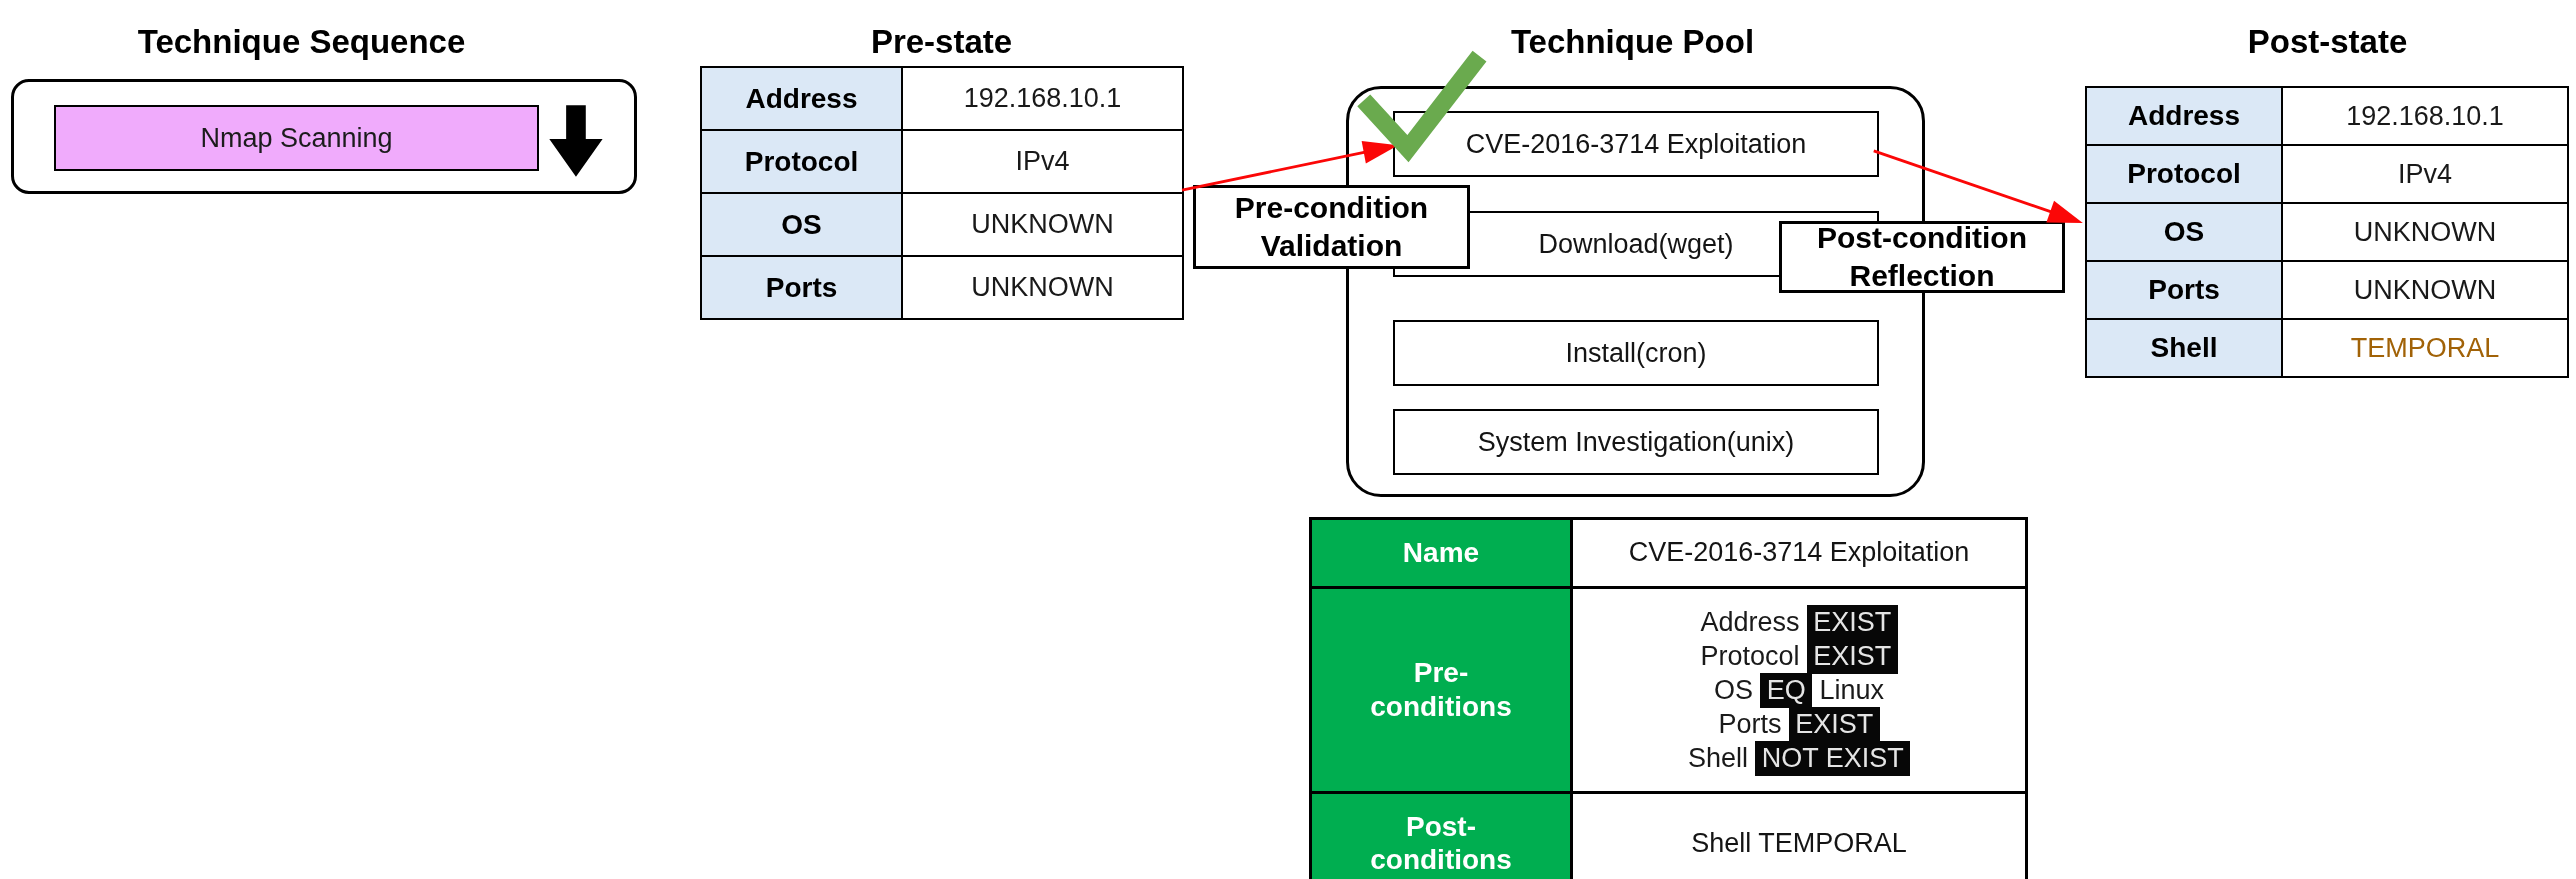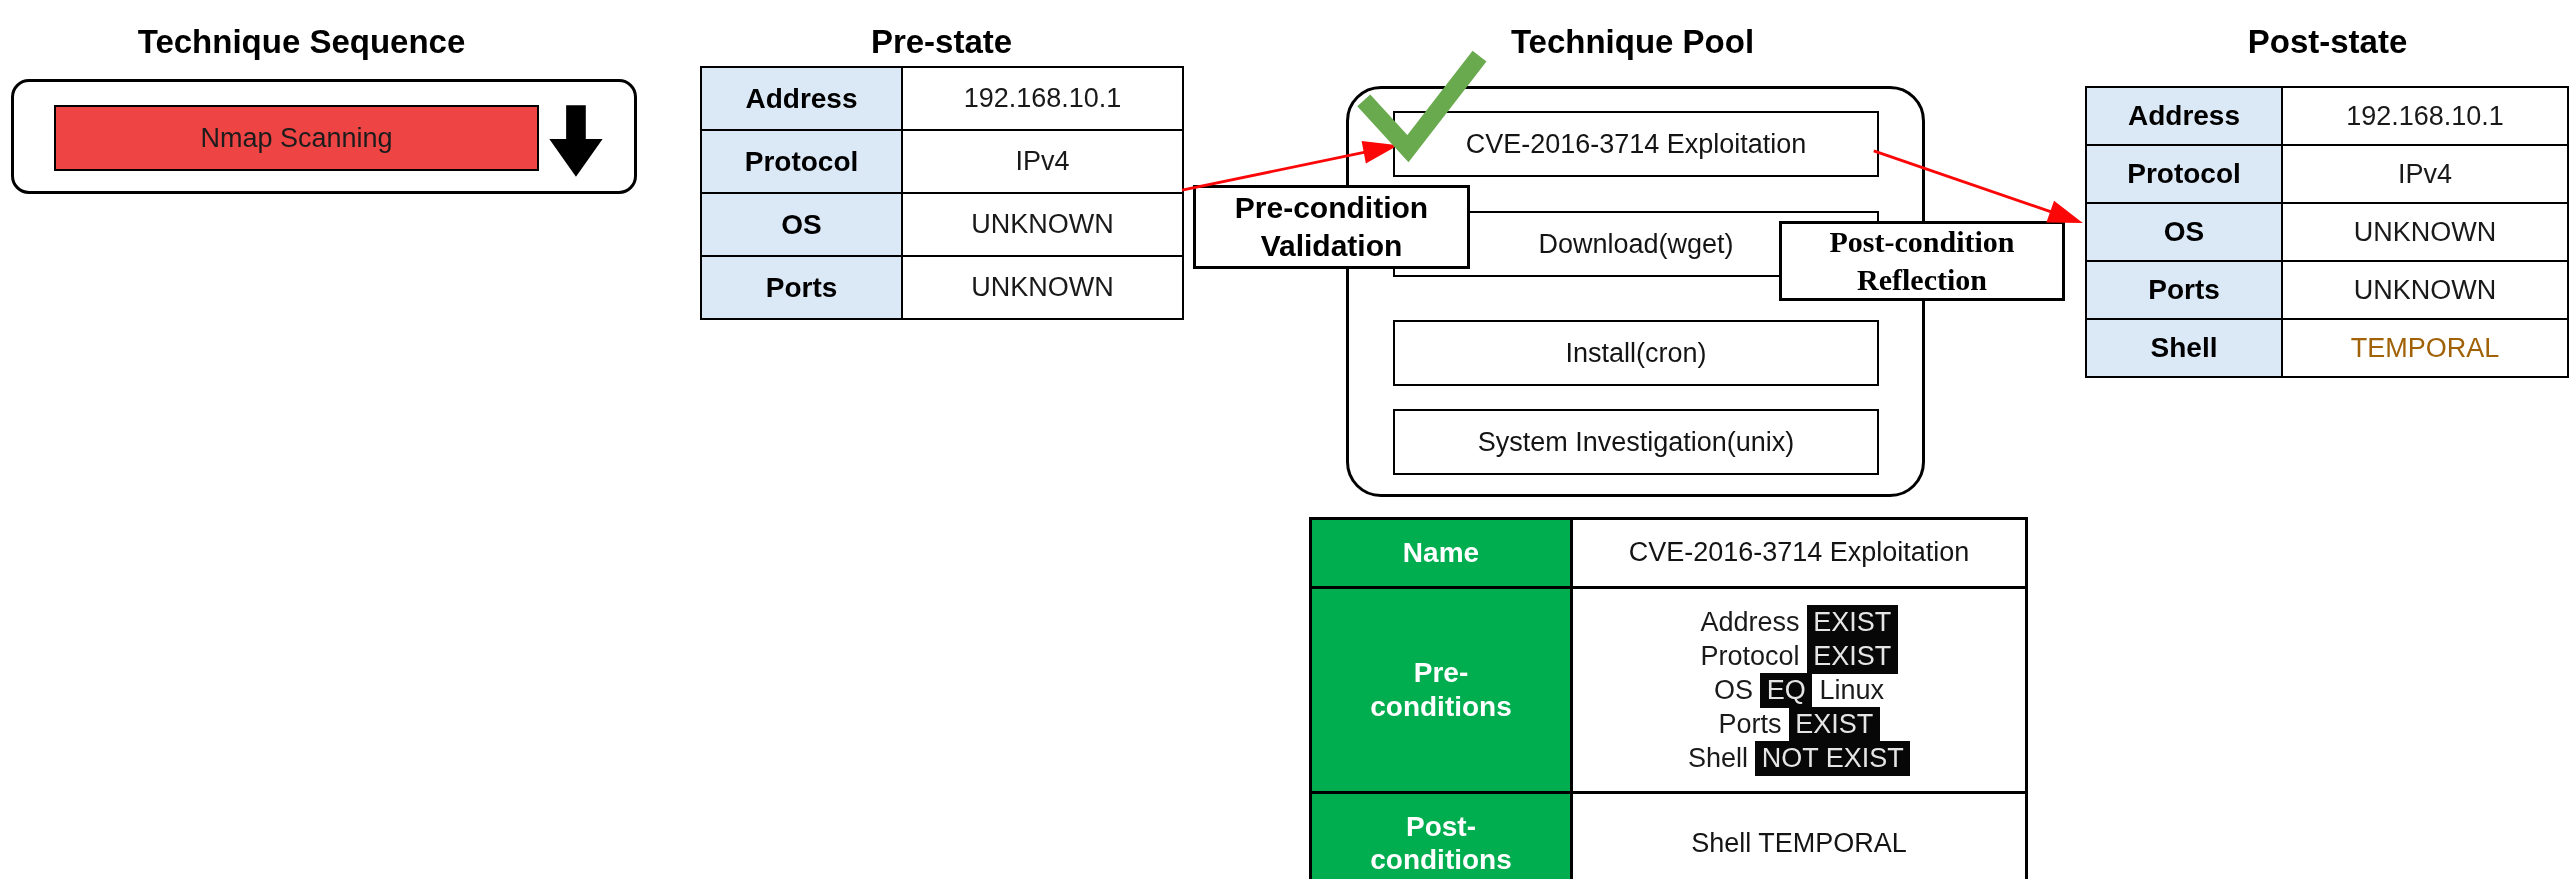--- a/index.html
+++ b/index.html
@@ -11,21 +11,21 @@
     font-size:33px;font-weight:bold;text-align:center;letter-spacing:0px;}
   #title-sequence{left:77px;width:449px;}
   #title-prestate{left:696px;width:491px;}
   #title-pool{left:1387px;width:491px;}
   #title-poststate{left:2082px;width:491px;}
 
   
   #seq-panel{position:absolute;left:11.2px;top:79px;width:620px;height:109px;
     border:3.5px solid #000;border-radius:18px;background:#fff;}
   #seq-step{position:absolute;left:54px;top:105px;width:481px;height:62px;
-    border:2.8px solid #000;background:#ef4444;
+    border:2.8px solid #000;background:#f0abfc;
     display:flex;align-items:center;justify-content:center;
     font-size:27px;color:#1c1c1c;}
 
   
   .state-table{position:absolute;border-collapse:collapse;table-layout:fixed;}
   .state-table td,.state-table th{border:2.8px solid #000;padding:0;text-align:center;
     vertical-align:middle;overflow:hidden;}
   .state-table th{background:#DBE8F6;font-size:28px;font-weight:bold;color:#000;}
   .state-table td{background:#fff;font-size:27px;color:#191919;}
   #pre-state-table{left:700px;top:66px;}
@@ -41,21 +41,21 @@
   .pool-box{position:absolute;left:1393px;width:482px;height:62px;
     border:2.8px solid #000;background:#fff;z-index:10;
     display:flex;align-items:center;justify-content:center;
     font-size:27px;color:#141414;}
 
   
   .note-box{position:absolute;z-index:40;background:#fff;border:3.5px solid #000;
     display:flex;align-items:center;justify-content:center;text-align:center;
     font-size:30px;font-weight:bold;line-height:1.28;padding:0 12.6px;box-sizing:border-box;}
   #note-pre{left:1193px;top:185px;width:277px;height:84px;}
-  #note-post{left:1779px;top:221px;width:286px;height:80px;font-family:Liberation Serif, serif;}
+  #note-post{left:1779px;top:221px;width:286px;height:72px;}
 
   
   #detail-table{position:absolute;left:1309px;top:517px;border-collapse:collapse;table-layout:fixed;}
   #detail-table td,#detail-table th{border:3.5px solid #000;padding:16px;text-align:center;vertical-align:middle;}
   #detail-table th{width:226px;background:#00AE50;color:#fff;font-size:28px;font-weight:bold;
     white-space:pre-line;line-height:1.2;}
   #detail-table td{width:420px;background:#fff;font-size:27px;color:#141414;}
   .row-name{height:53px;}
   .row-pre{height:194px;}
   .row-post{height:94px;}

